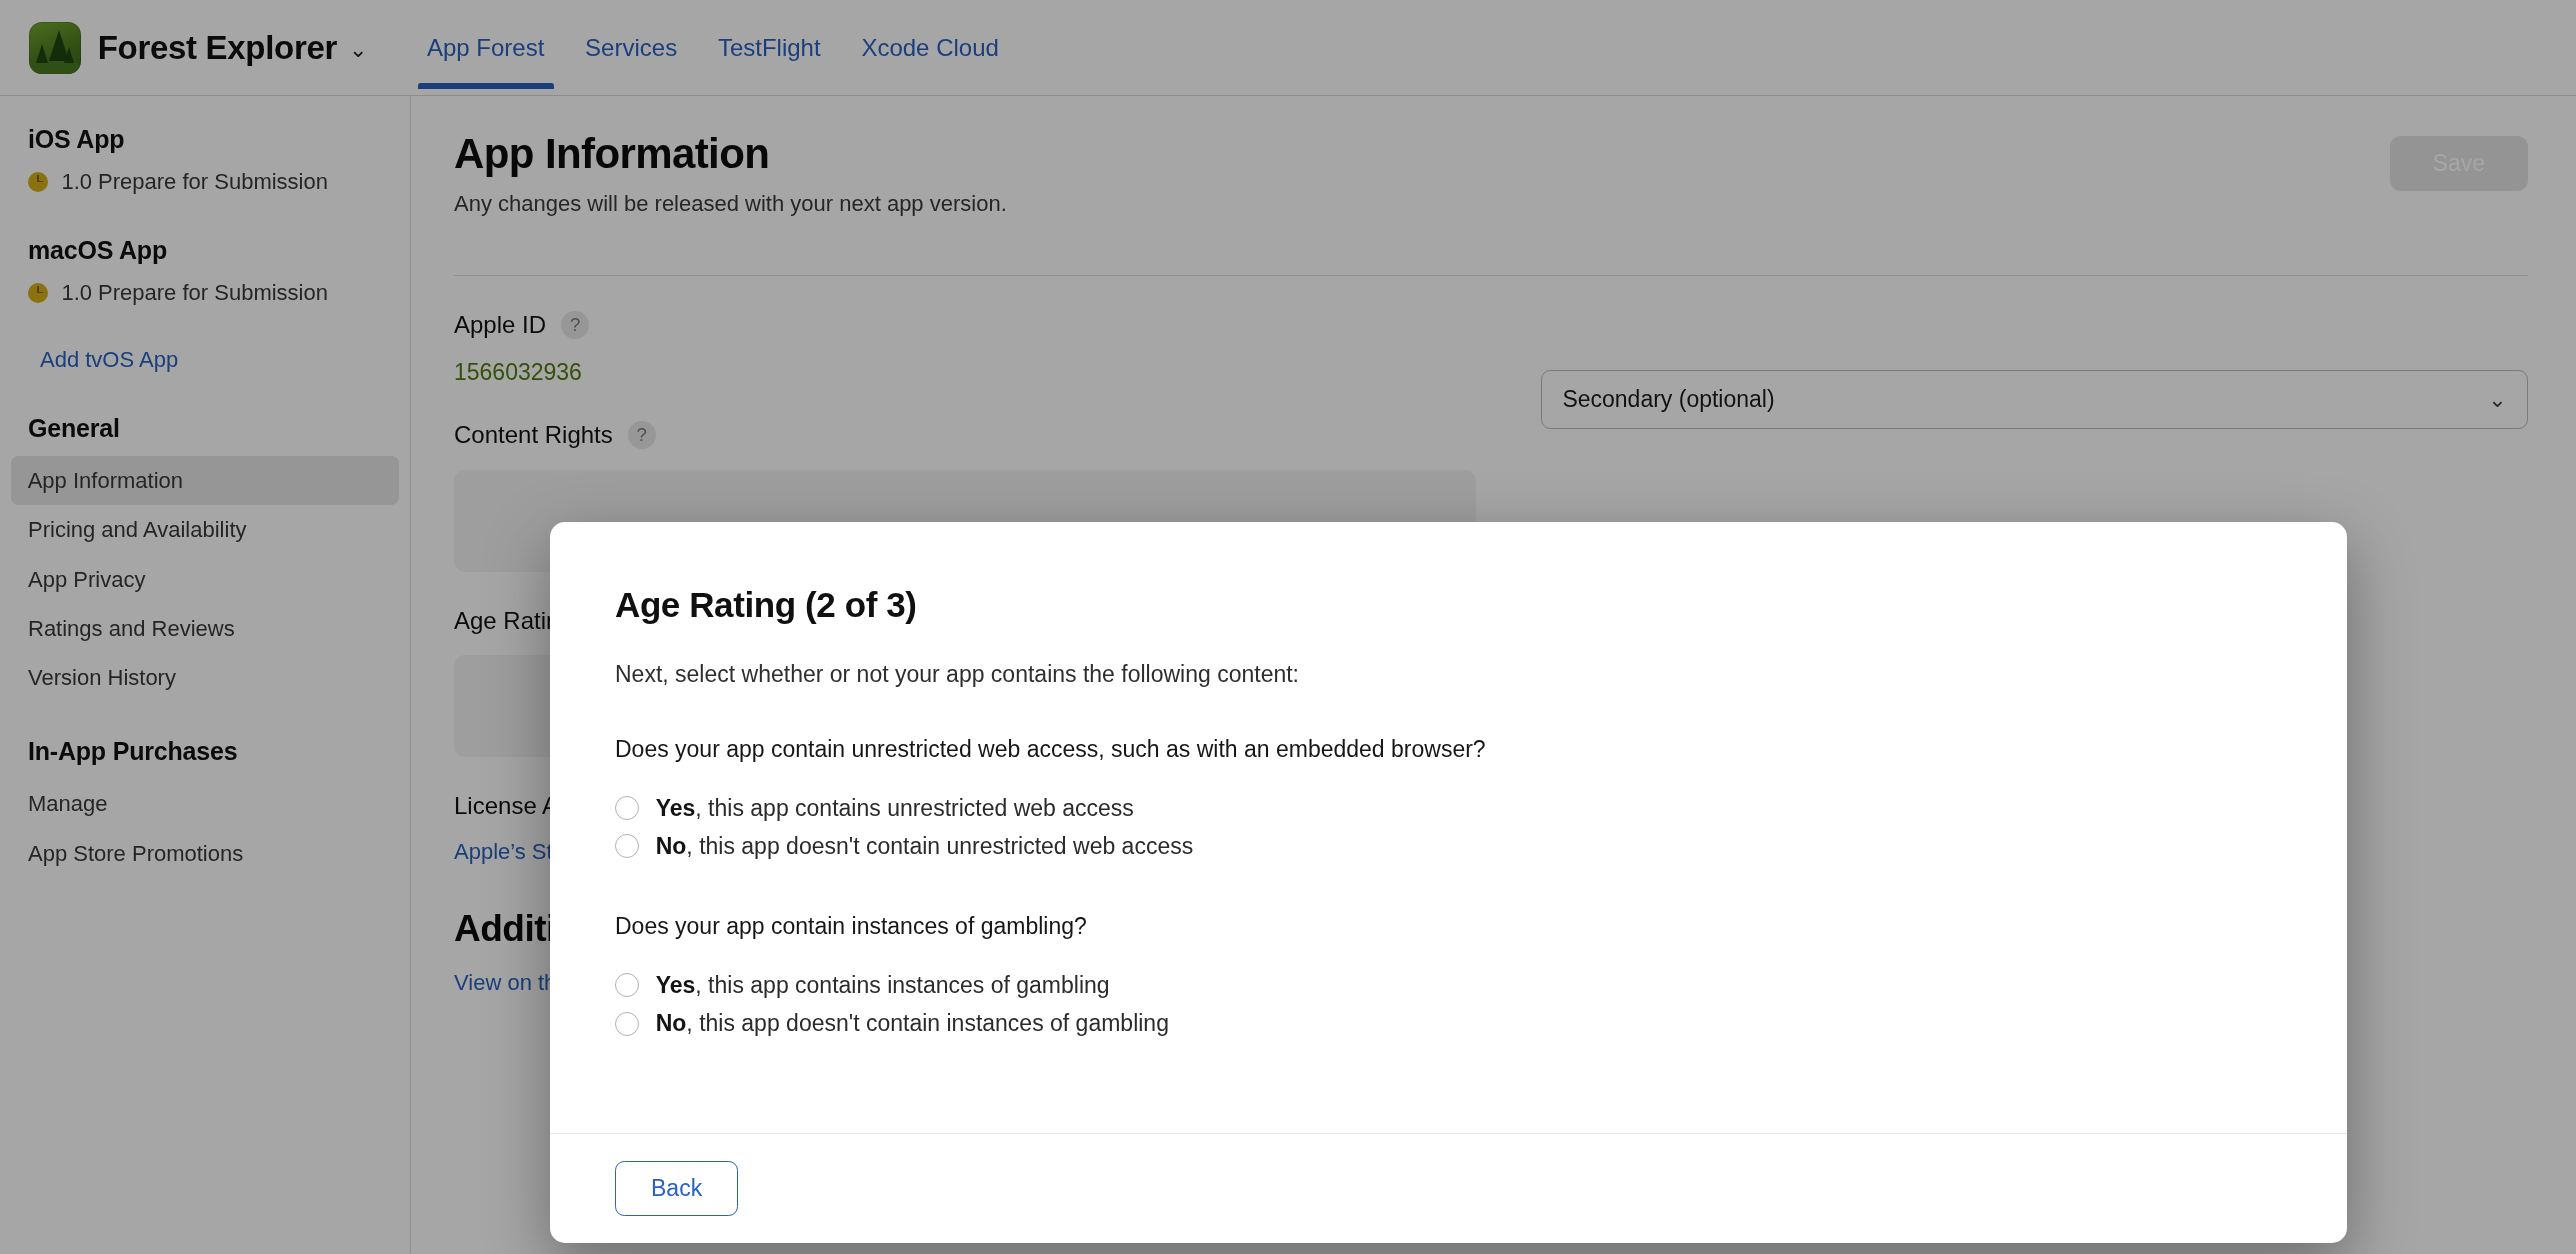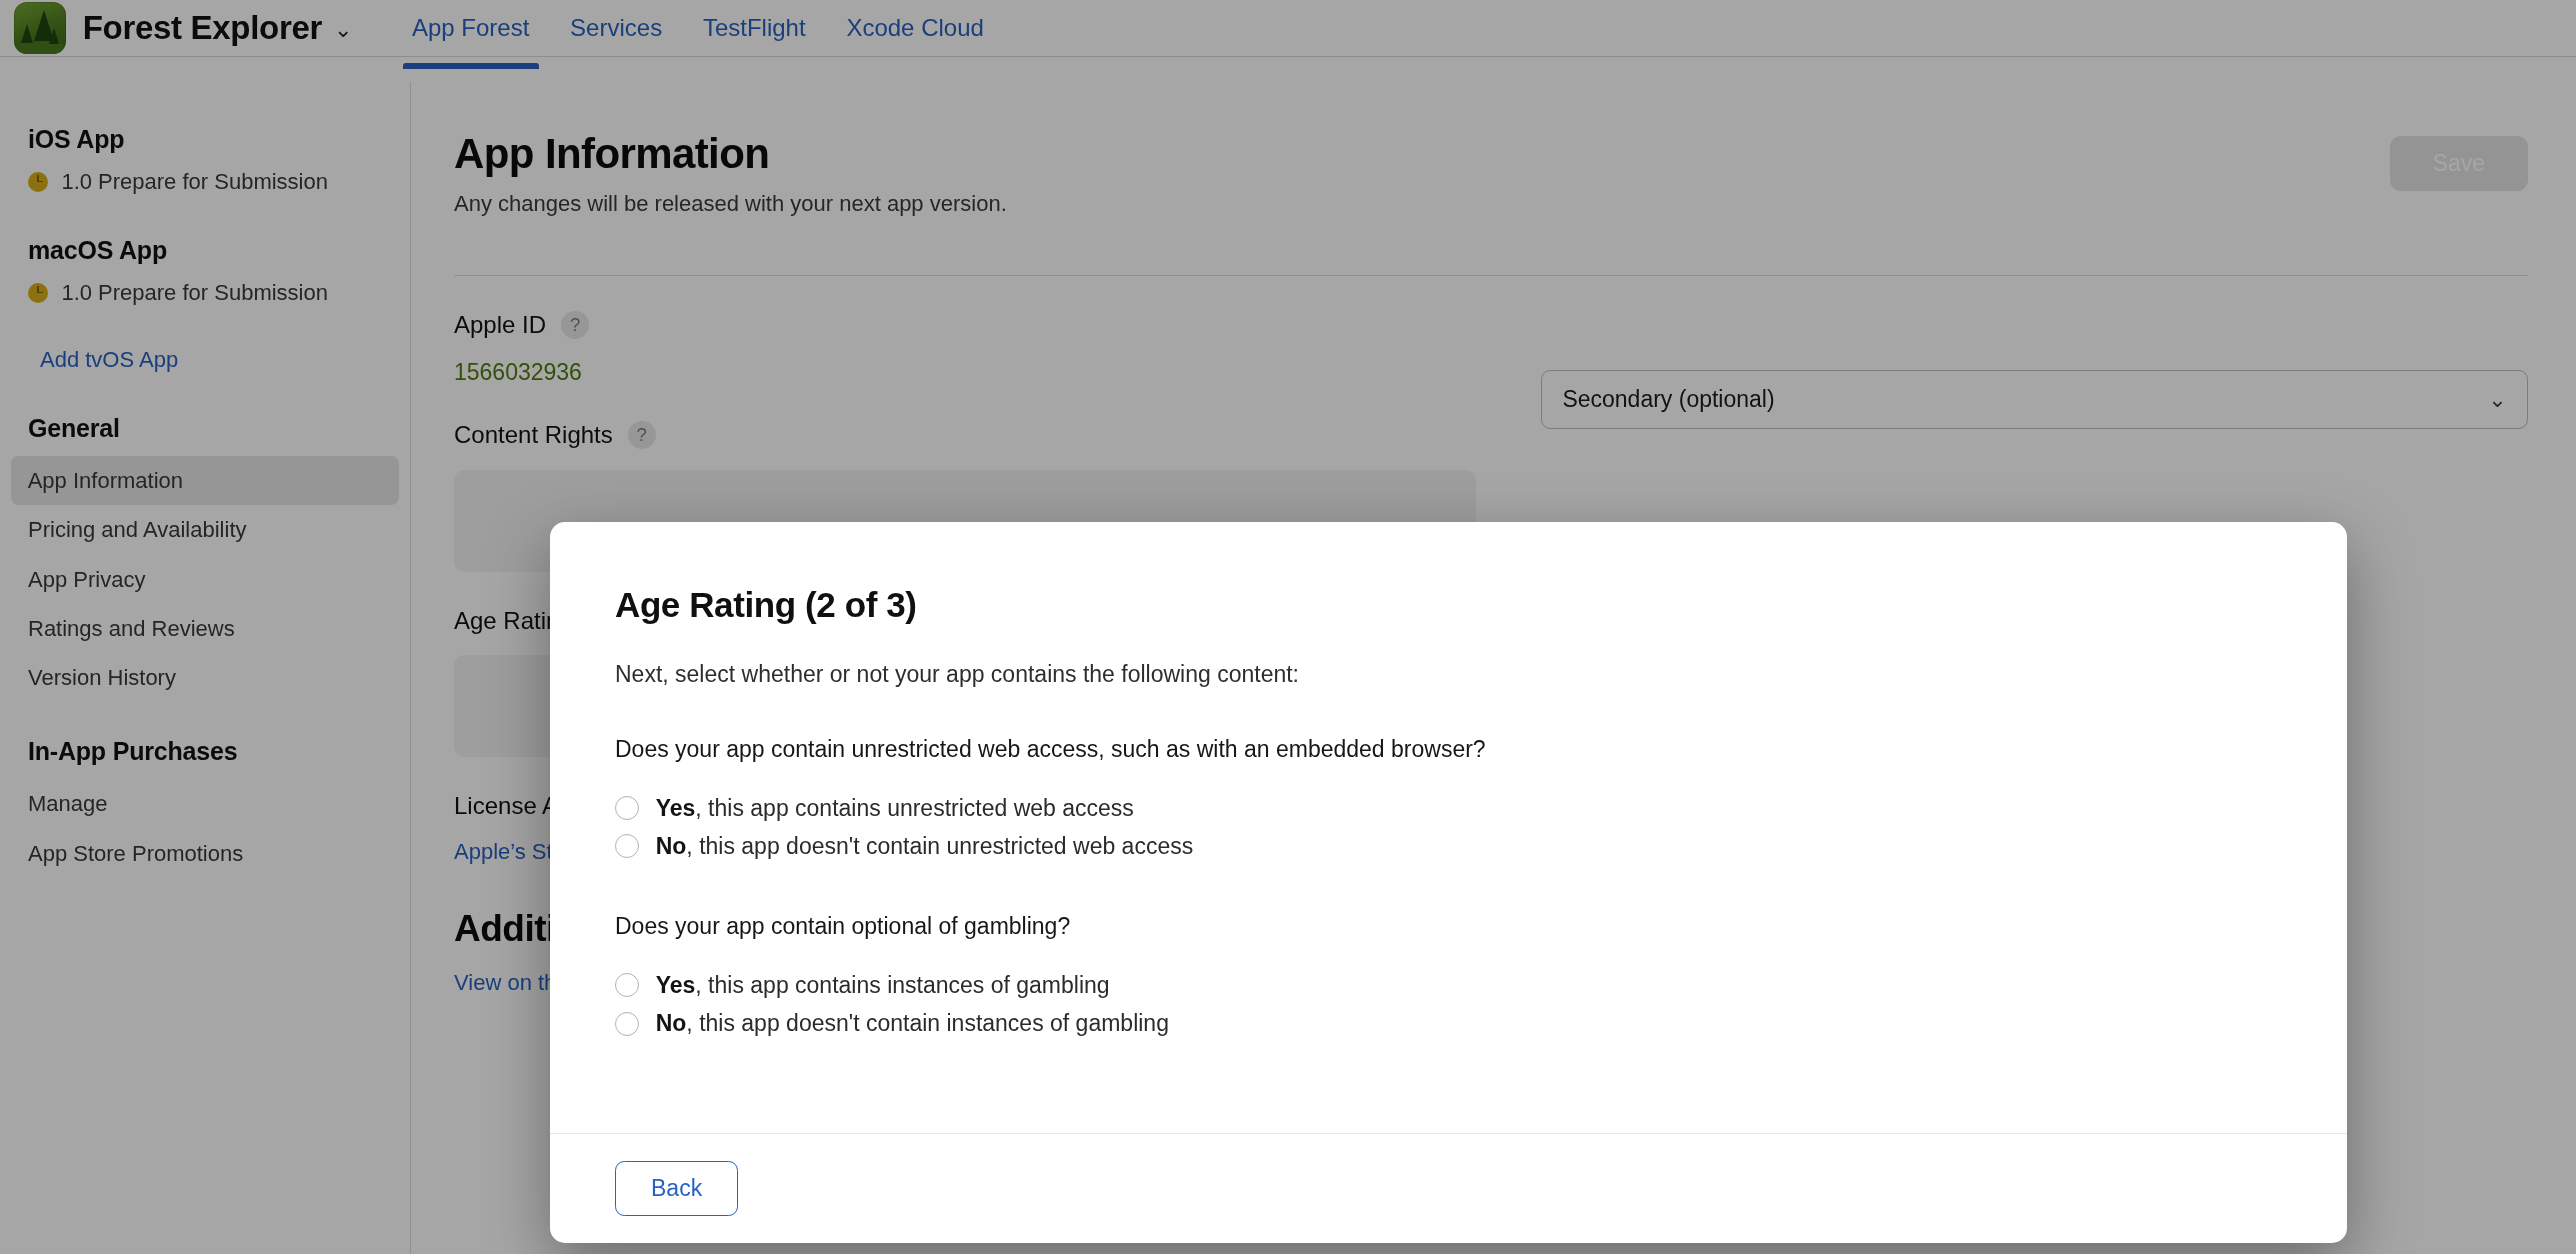--- a/index.html
+++ b/index.html
@@ -24,26 +24,26 @@
     position: absolute;
     inset: 0;
     background: rgba(0,0,0,0.35);
     z-index: 40;
   }
 
   
   #topbar {
     position: absolute;
     top: 0; left: 0; right: 0;
-    height: 57px;
+    height: 96px;
     background: #ffffff;
     border-bottom: 1.9px solid #d8d8d8;
     display: flex;
     align-items: center;
-    padding-left: 14px;
+    padding-left: 29px;
     z-index: 5;
   }
 
   #app-icon {
     width: 52px; height: 52px;
     border-radius: 13px;
     background: linear-gradient(160deg, #74a833 0%, #4f7d20 55%, #3d661a 100%);
     position: relative;
     overflow: hidden;
     flex: none;
@@ -538,21 +538,21 @@
             <span class="option-label"><b>Yes</b><span>, this app contains unrestricted web access</span></span>
           </div>
           <div class="option-row">
             <span class="radio"></span>
             <span class="option-label"><b>No</b><span>, this app doesn't contain unrestricted web access</span></span>
           </div>
         </div>
       </div>
 
       <div class="question-block">
-        <div class="question-text">Does your app contain optional of gambling?</div>
+        <div class="question-text">Does your app contain instances of gambling?</div>
         <div class="options">
           <div class="option-row">
             <span class="radio"></span>
             <span class="option-label"><b>Yes</b><span>, this app contains instances of gambling</span></span>
           </div>
           <div class="option-row">
             <span class="radio"></span>
             <span class="option-label"><b>No</b><span>, this app doesn't contain instances of gambling</span></span>
           </div>
         </div>

